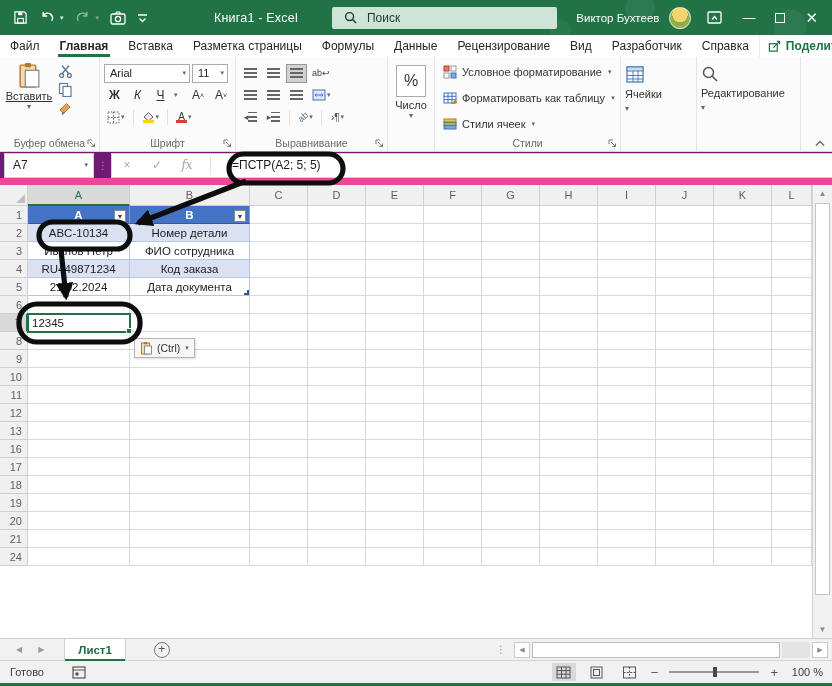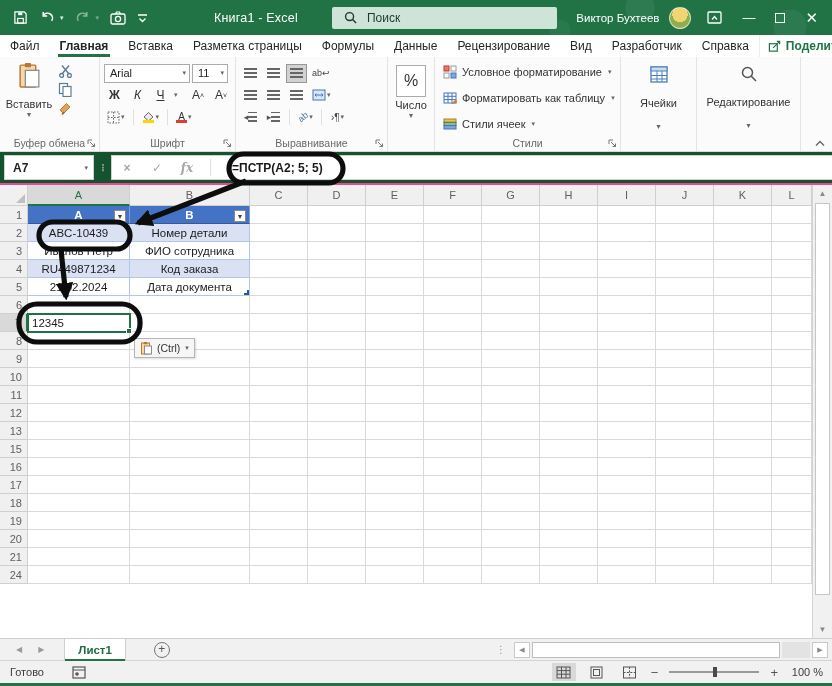--- a/index.html
+++ b/index.html
@@ -46,34 +46,34 @@
   .rowline { display:flex; align-items:center; height:22px; gap:2px; }
   .icon-btn { height:19px; min-width:21px; padding:0 2px; display:flex; align-items:center; justify-content:center;
     color:#555; border:1px solid transparent; }
   .icon-btn.on { background:#d2d2d2; border-color:#979797; }
   .chev { font-size:7px; color:#666; margin-left:1px; }
   .vchev { font-size:8px; color:#666; }
   .vdiv { width:1px; height:16px; background:#e0e0e0; margin:0 3px; }
   .bars { display:inline-block; width:13px; height:10px;
     background:repeating-linear-gradient(to bottom,#666 0 1.5px,transparent 1.5px 4.2px); }
   .big-btn { width:50px; display:flex; flex-direction:column; align-items:center; font-size:11px; color:#333; }
-  .big-btn .blabel { margin-top:9px; }
+  .big-btn .blabel { margin-top:1px;text-decoration:underline; }
   .stack3 { display:flex; flex-direction:column; gap:4px; margin:2px 0 0 4px; }
   .selbox { height:19px; background:#fff; border:1px solid #ababab; display:flex; align-items:center;
     justify-content:space-between; font-size:11px; color:#222; padding:0 3px 0 5px; }
   .fbtn { font-size:12px; color:#333; }
   .colorbar { display:block; width:11px; height:3px; margin-top:-1px; }
   .pct-btn { width:30px; height:32px; background:#fff; border:1px solid #ababab; font-size:16px; color:#333;
     display:flex; align-items:center; justify-content:center; margin:3px auto 2px; }
   .style-row { display:flex; align-items:center; gap:5px; height:19px; font-size:11px; color:#333; white-space:nowrap; }
-  .onecmd { width:100%; display:flex; flex-direction:column; align-items:center; font-size:11px; color:#333; gap:13px; padding-top:3px; }
+  .onecmd { width:100%; display:flex; flex-direction:column; align-items:flex-start; font-size:11px; color:#333; gap:4px; padding-top:3px; }
   .collapse-btn { position:absolute; right:6px; bottom:4px; }
 
   
-  .formula-row { height:33px; background:#14532d; display:flex; align-items:center; padding:4px 0 4px 4px; border-bottom:2px solid #ec4899;font-weight:bold; }
+  .formula-row { height:33px; background:#701a75; display:flex; align-items:center; padding:4px 0 4px 4px; border-bottom:7px solid #ec4899; }
   .namebox { width:90px; height:25px; background:#fff; border:1px solid #d0d0d0; display:flex; align-items:center;
     justify-content:space-between; padding:0 5px 0 8px; color:#222; }
   .fdots { color:#9a9a9a; font-size:10px; margin:0 4px; letter-spacing:-1px; }
   .fwhite { flex:1; height:25px; background:#fff; border:1px solid #d0d0d0; border-right:none; display:flex; align-items:center; }
   .fwhite .fb { width:30px; text-align:center; color:#a6a6a6; font-size:12px; }
   .fx { font-family:"DejaVu Serif", serif; font-style:italic; color:#6a6a6a; }
   .fsep { width:1px; height:17px; background:#e0e0e0; margin:0 4px 0 8px; }
   .formula-text { margin-left:17px; color:#1a1a1a; font-size:12px; }
 
   
@@ -489,21 +489,21 @@
           <div class="cell" style="width: 58px;"></div>
           <div class="cell" style="width: 58px;"></div>
           <div class="cell" style="width: 58px;"></div>
           <div class="cell" style="width: 58px;"></div>
           <div class="cell" style="width: 58px;"></div>
           <div class="cell" style="width: 58px;"></div>
           <div class="cell" style="width: 40px;"></div>
         </div>
         <div class="g-row">
           <div class="row-h">2</div>
-          <div class="cell tbl-c band" style="width: 102px;">ABC-10439</div>
+          <div class="cell tbl-c band" style="width: 102px;">ABC-10134</div>
           <div class="cell tbl-c band" style="width: 120px;">Номер детали</div>
           <div class="cell" style="width: 58px;"></div>
           <div class="cell" style="width: 58px;"></div>
           <div class="cell" style="width: 58px;"></div>
           <div class="cell" style="width: 58px;"></div>
           <div class="cell" style="width: 58px;"></div>
           <div class="cell" style="width: 58px;"></div>
           <div class="cell" style="width: 58px;"></div>
           <div class="cell" style="width: 58px;"></div>
           <div class="cell" style="width: 58px;"></div>
@@ -654,35 +654,20 @@
           <div class="cell" style="width: 58px;"></div>
           <div class="cell" style="width: 58px;"></div>
           <div class="cell" style="width: 58px;"></div>
           <div class="cell" style="width: 58px;"></div>
           <div class="cell" style="width: 58px;"></div>
           <div class="cell" style="width: 58px;"></div>
           <div class="cell" style="width: 40px;"></div>
         </div>
         <div class="g-row">
           <div class="row-h">13</div>
-          <div class="cell" style="width: 102px;"></div>
-          <div class="cell" style="width: 120px;"></div>
-          <div class="cell" style="width: 58px;"></div>
-          <div class="cell" style="width: 58px;"></div>
-          <div class="cell" style="width: 58px;"></div>
-          <div class="cell" style="width: 58px;"></div>
-          <div class="cell" style="width: 58px;"></div>
-          <div class="cell" style="width: 58px;"></div>
-          <div class="cell" style="width: 58px;"></div>
-          <div class="cell" style="width: 58px;"></div>
-          <div class="cell" style="width: 58px;"></div>
-          <div class="cell" style="width: 40px;"></div>
-        </div>
-        <div class="g-row">
-          <div class="row-h">15</div>
           <div class="cell" style="width: 102px;"></div>
           <div class="cell" style="width: 120px;"></div>
           <div class="cell" style="width: 58px;"></div>
           <div class="cell" style="width: 58px;"></div>
           <div class="cell" style="width: 58px;"></div>
           <div class="cell" style="width: 58px;"></div>
           <div class="cell" style="width: 58px;"></div>
           <div class="cell" style="width: 58px;"></div>
           <div class="cell" style="width: 58px;"></div>
           <div class="cell" style="width: 58px;"></div>

